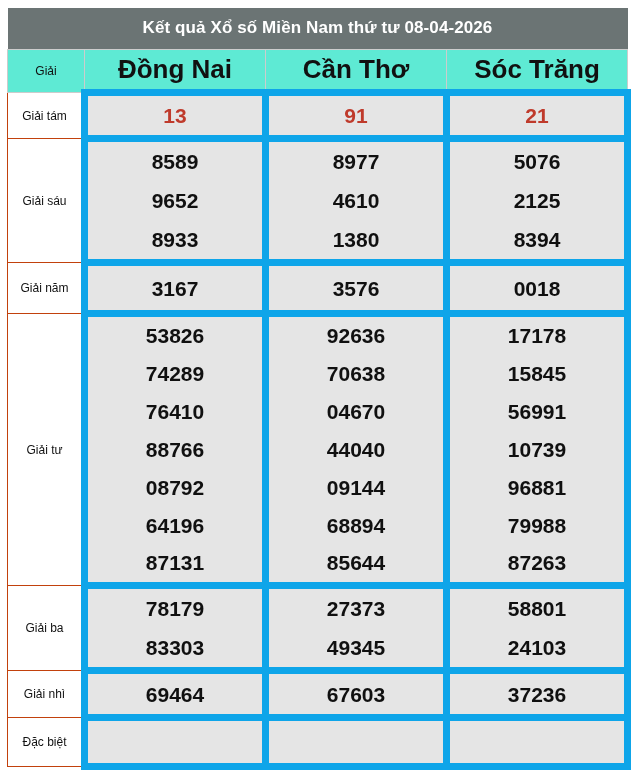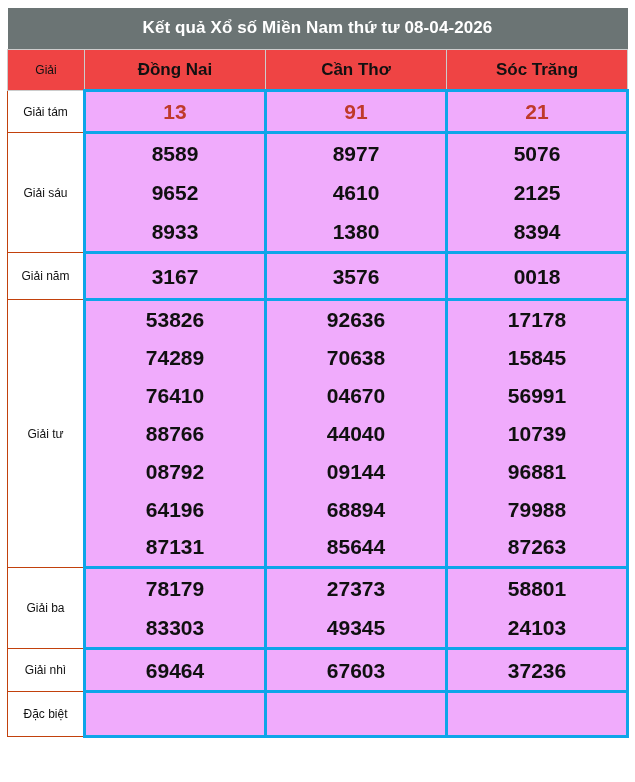--- a/index.html
+++ b/index.html
@@ -42,47 +42,47 @@
     padding: 10px 4px 11px 4px;
     letter-spacing: 0.1px;
     border: none;
   }
 
   th.col-head {
     border: 1px solid #cccccc;
     text-align: center;
     vertical-align: middle;
     color: #111111;
-    background: #ef4444;
+    background: #5eead4;
     height: 37px;
   }
   th.col-head.label-head {
     font-size: 12px;
     font-weight: normal;
   }
   th.col-head.prov-head {
-    font-size: 17px;
+    font-size: 26px;
     font-weight: bold;
   }
 
   td.prize-label {
     border: 1px solid #c2410c;
     font-size: 12px;
     font-weight: normal;
     color: #111111;
     text-align: center;
     vertical-align: middle;
     background: #ffffff;
   }
 
   td.nums {
-    border: 3px solid #0ea5e9;
+    border: 7px solid #0ea5e9;
     text-align: center;
     vertical-align: middle;
-    background: #f0abfc;
+    background: #e5e5e5;
     padding: 0;
   }
 
   .num {
     font-size: 21px;
     font-weight: bold;
     color: #101010;
     line-height: 1;
     display: block;
   }

